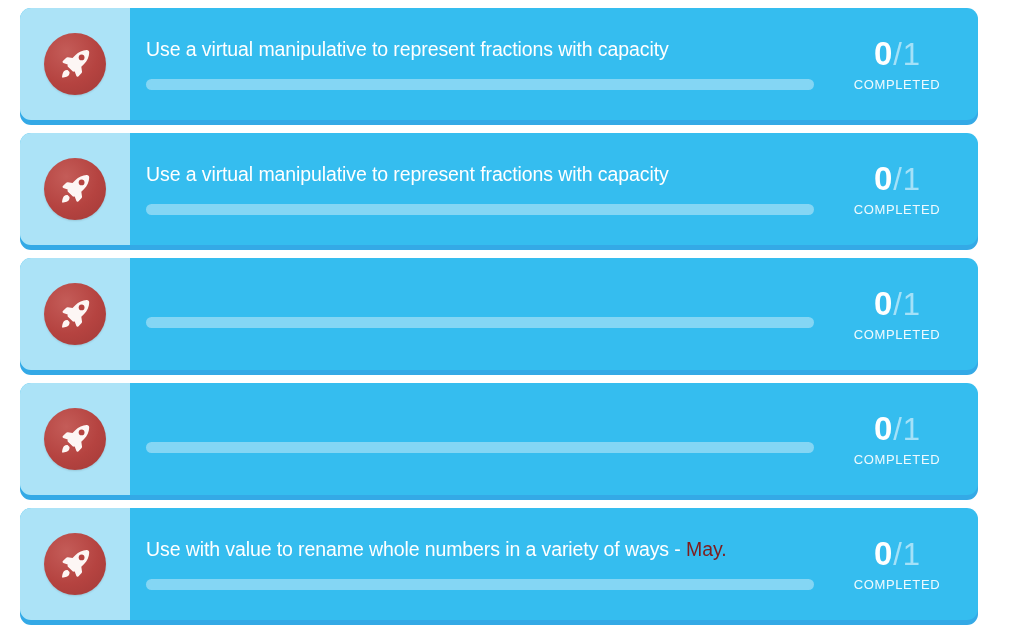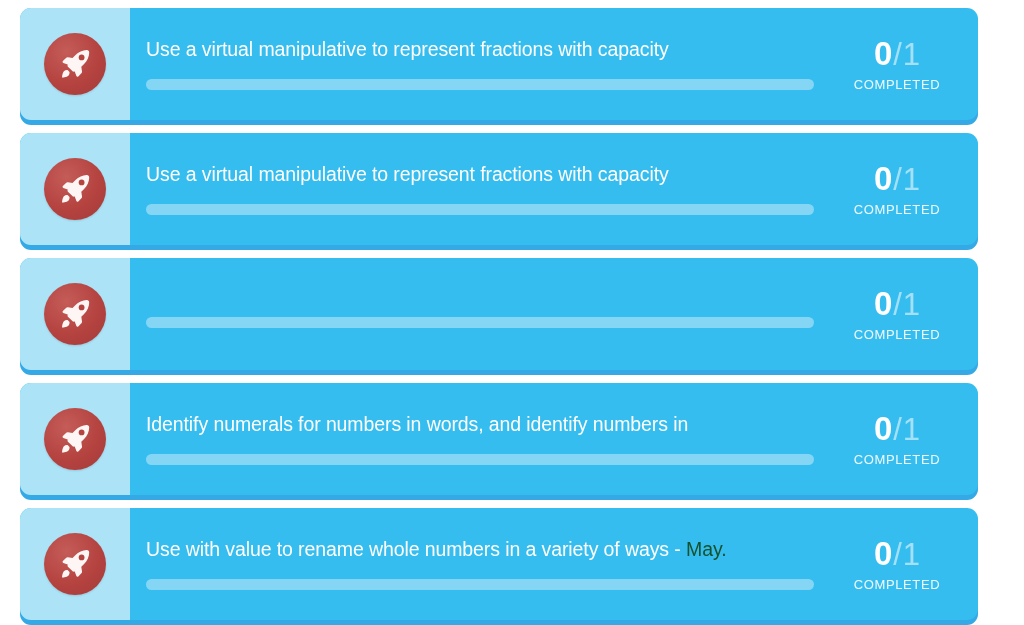--- a/index.html
+++ b/index.html
@@ -75,21 +75,21 @@
     color: #ffffff;
     font-size: 19.5px;
     font-weight: 400;
     line-height: 1.2;
     white-space: nowrap;
     overflow: hidden;
     text-overflow: clip;
     letter-spacing: -0.1px;
   }
 
-  .goal-title .accent { color: #14532d; }
+  .goal-title .accent { color: #7f1d1d; }
 
   .progress-track {
     margin-top: 17px;
     height: 11px;
     width: 677px;
     max-width: 100%;
     border-radius: 6px;
     background: #84d6f4;
     position: relative;
     overflow: hidden;
@@ -253,23 +253,20 @@
           <g fill="#fdf6f4">
             <path d="M31.6 6.1c-3.9.2-8.1 1.9-11.3 5.1l-2.8 2.8-4.6-.7c-.7-.1-1.4.1-1.9.6l-3.1 3.1c-.6.6-.4 1.6.4 1.9l4.4 1.7c-.2.7-.2 1.3 0 1.8l5.2 5.2c.5.2 1.1.2 1.8 0l1.7 4.4c.3.8 1.3 1 1.9.4l3.1-3.1c.5-.5.7-1.2.6-1.9l-.7-4.6 2.8-2.8c3.2-3.2 4.9-7.4 5.1-11.3.1-1.5-1.1-2.7-2.6-2.6z"></path>
             <circle cx="26.6" cy="13.4" r="2.9" fill="#b54340"></circle>
             <path d="M12.6 26.1c-1.3-.2-2.7.2-3.7 1.2-1.6 1.6-1.9 6.3-1.9 6.3s4.7-.3 6.3-1.9c1-1 1.4-2.4 1.2-3.7l-1.9-1.9z"></path>
           </g>
         </svg>
       </div>
     </div>
 
     <div class="card-body">
-      <div class="goal-title">
-        <span>Identify numerals for numbers in words, and identify numbers in</span><span class="accent"></span>
-      </div>
       <div class="progress-track">
         <div class="progress-fill" style="width: 0%;"></div>
       </div>
     </div>
 
     <div class="status-block">
       <div class="ratio">
         <span class="done">0</span>
             <span class="sep">/</span>
             <span class="total">1</span>

